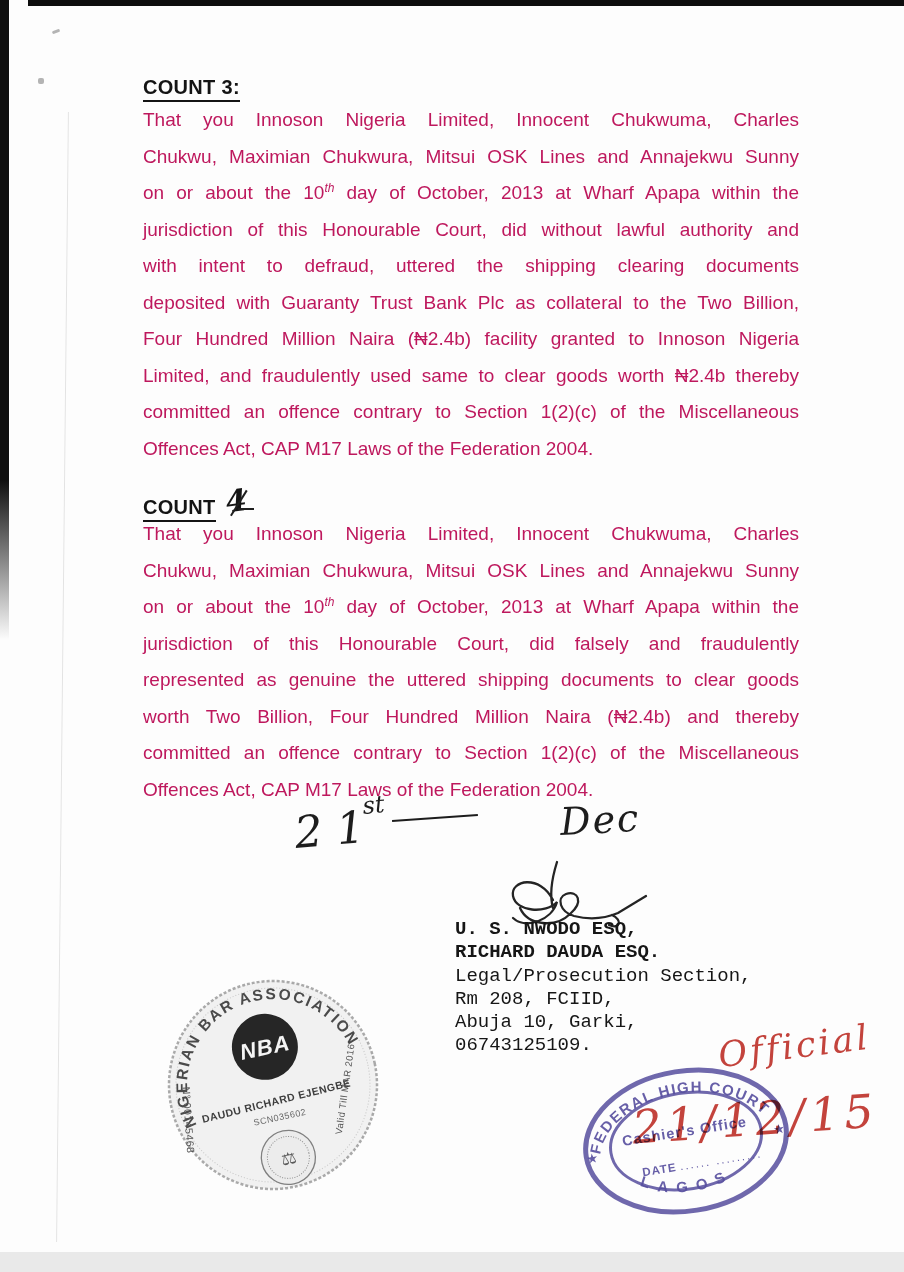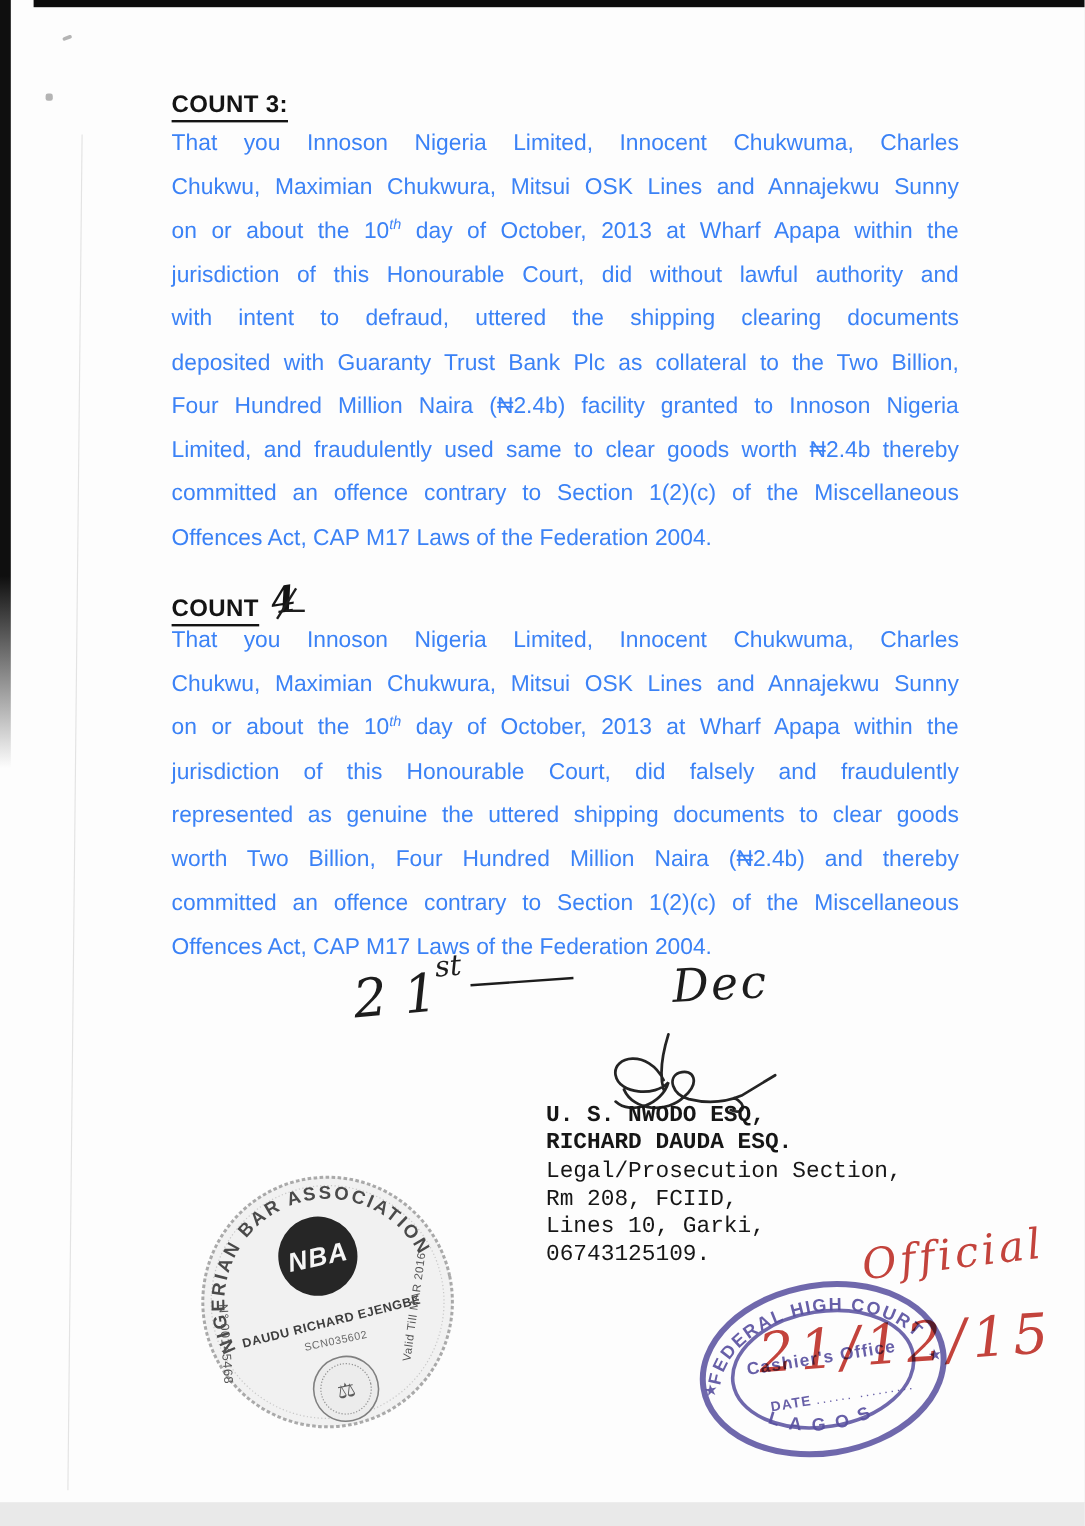--- a/index.html
+++ b/index.html
@@ -10,21 +10,21 @@
   .edge-left{position:absolute;left:0;top:0;width:9px;height:640px;
              background:linear-gradient(#0f0f0f 75%,rgba(15,15,15,0));}
   .scan-line{position:absolute;left:62px;top:112px;width:1px;height:1130px;
              background:rgba(0,0,0,.10);transform:rotate(.6deg);}
   .speck{position:absolute;background:rgba(90,90,90,.45);border-radius:2px;}
   
   .heading{position:absolute;left:143px;font-size:20px;font-weight:bold;color:#141414;}
   .heading .ul{display:inline-block;border-bottom:2.6px solid #141414;padding-bottom:1px;letter-spacing:.3px;}
   .para{position:absolute;left:143px;width:656px;}
   .pline{width:656px;font-size:19px;line-height:36.5px;text-align:justify;text-align-last:justify;
-         color:#3b82f6;}
+         color:#be185d;}
   .pline.last{text-align-last:left;}
   .sup{vertical-align:super;font-size:12px;line-height:0;font-style:italic;}
   
   .hand{font-family:"DejaVu Serif",serif;font-style:italic;color:#1d1d1d;}
   .hand4{display:inline-block;font-family:"DejaVu Serif",serif;font-style:italic;font-size:30px;
          font-weight:bold;transform:rotate(-8deg) translateY(-3px);margin-left:10px;position:relative;}
   .hand4-slash{position:absolute;left:224px;top:502px;width:30px;height:2.4px;background:#1e1e1e;
          transform:rotate(-58deg);}
   .hand4-dash{position:absolute;left:238px;top:508px;width:16px;height:2.2px;background:#1e1e1e;}
   .dated{position:absolute;left:143px;top:830px;font-size:19px;color:#202020;letter-spacing:.2px;}
@@ -95,21 +95,21 @@
 
   <svg class="sig-svg" width="195" height="78" viewBox="0 0 195 78">
     <path d="M97,4 C92,20 89,36 93,50 M93,42 C80,16 50,22 53,38 C56,54 86,56 97,44 C92,62 66,72 53,60 M60,50 C68,68 96,70 110,56 C124,44 118,32 106,36 C96,40 100,54 114,58 C130,62 146,60 158,55 L186,38 M152,57 C163,62 160,72 149,67" stroke="#242424" stroke-width="2.3" fill="none" stroke-linecap="round"></path>
   </svg>
 
   <div class="sigblock">
     <div class="b">U. S. NWODO ESQ,</div>
     <div class="b">RICHARD DAUDA ESQ.</div>
     <div>Legal/Prosecution Section,</div>
     <div>Rm 208, FCIID,</div>
-    <div>Lines 10, Garki,</div>
+    <div>Abuja 10, Garki,</div>
     <div>06743125109.</div>
   </div>
 
   <svg class="nba" width="226" height="226" viewBox="0 0 226 226">
     <circle cx="113" cy="113" r="104" fill="#e2e2e2" opacity="0.45"></circle>
     <circle cx="113" cy="113" r="104" fill="none" stroke="#8f8f8f" stroke-width="2.5" stroke-dasharray="3 2" opacity="0.75"></circle>
     <circle cx="113" cy="113" r="97" fill="none" stroke="#ababab" stroke-width="1" stroke-dasharray="1 2" opacity="0.6"></circle>
     <defs>
         <path id="nbaTopArc" d="M32,142 A86,86 0 1 1 194,142" fill="none"></path>
       </defs>

